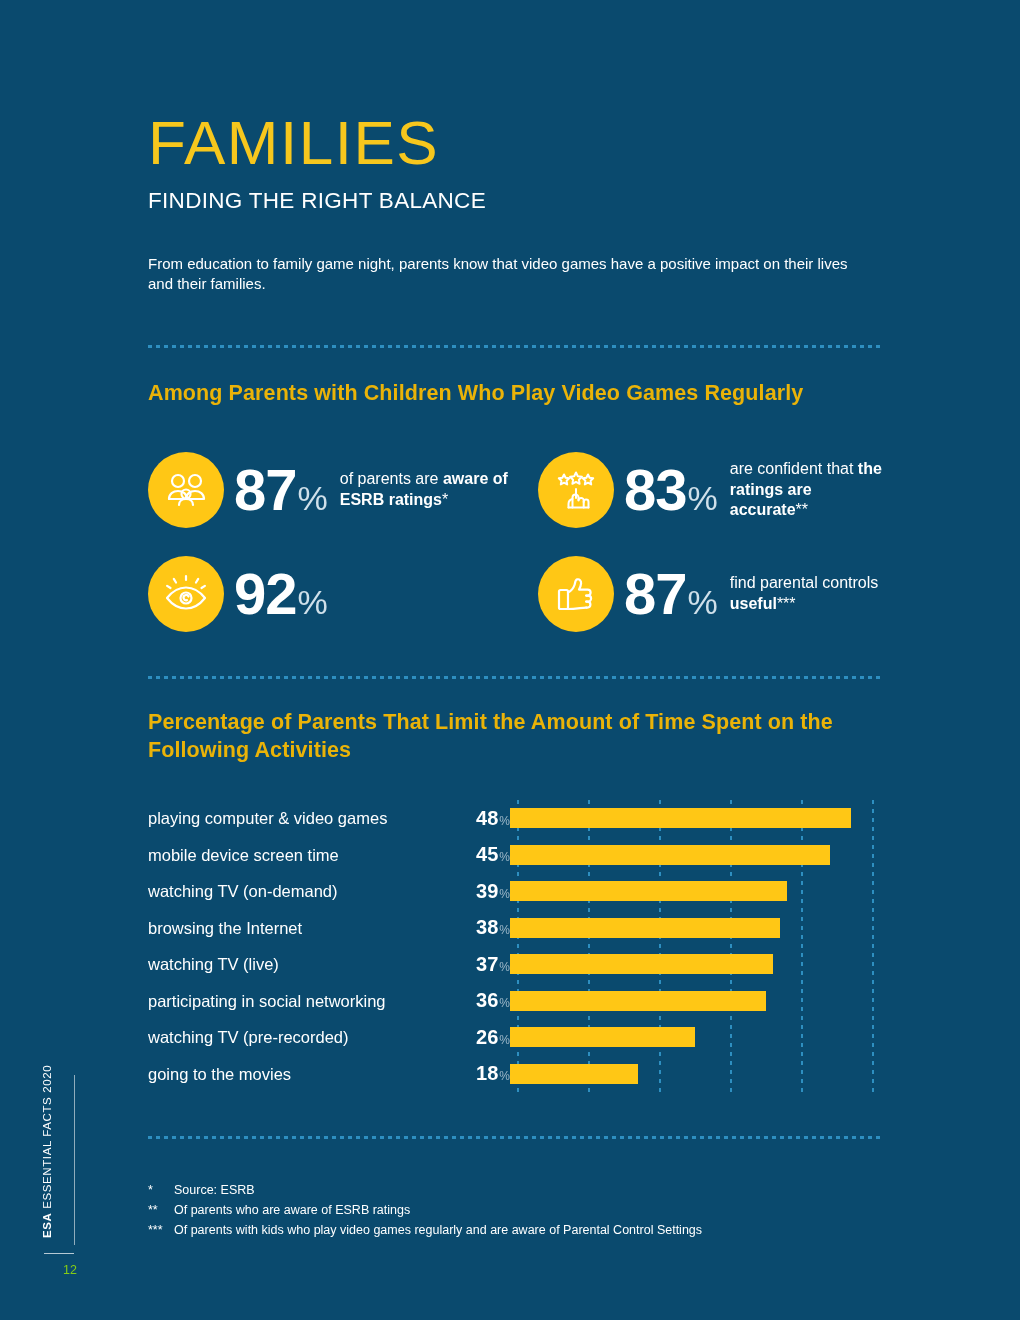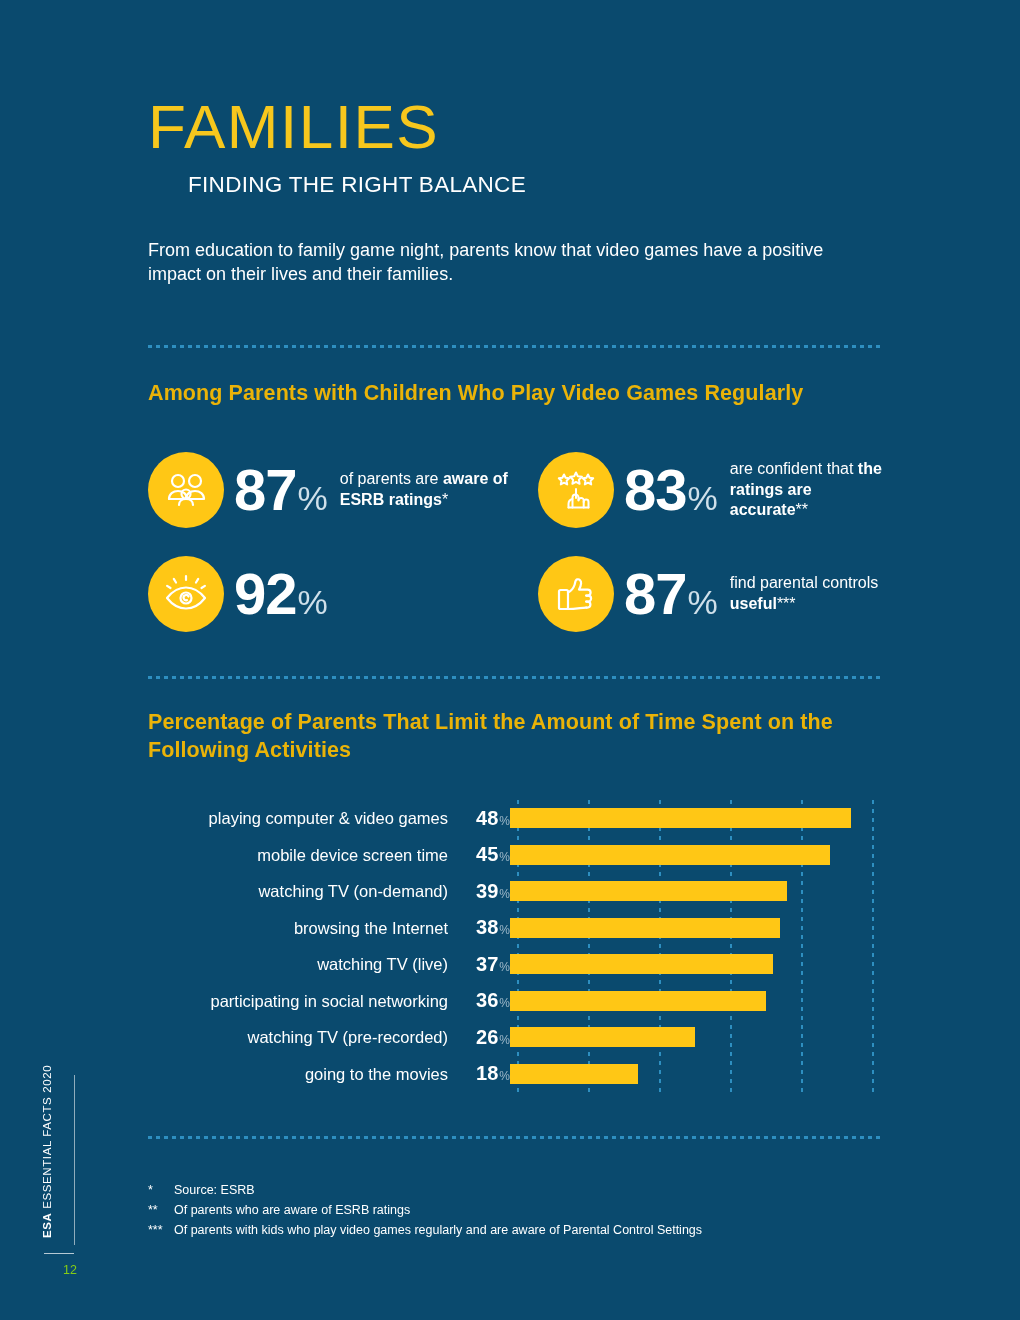--- a/index.html
+++ b/index.html
@@ -72,41 +72,40 @@
 
   
   .content {
     position: absolute;
     left: 148px;
     top: 0;
     width: 740px;
   }
 
   
-  .masthead { position: absolute; left: 0; top: 96px; width: 740px; }
+  .masthead { position: absolute; left: 0; top: 112px; width: 740px; }
   .title {
     color: #f7c71d;
     font-size: 62px;
     font-weight: 300;
     letter-spacing: 1.5px;
     line-height: 1.0;
     font-family: "Liberation Sans", sans-serif;
   }
   .subtitle {
     margin-top: 14px;
     color: #ffffff;
     font-size: 22.5px;
     font-weight: 400;
     letter-spacing: 0.3px;
-    margin-left: 40px;
   }
   .intro {
     margin-top: 40px;
     color: #ffffff;
-    font-size: 18px;
+    font-size: 15px;
     line-height: 1.35;
     max-width: 700px;
   }
 
   
   .divider {
     position: absolute;
     left: 0;
     width: 732px;
     height: 3px;
@@ -211,21 +210,20 @@
   }
   .chart-rows { position: relative; }
   .chart-row {
     position: relative;
     height: 36.5px;
     display: flex;
     align-items: center;
   }
   .bar-label {
     width: 300px;
-    text-align: right;
     color: #ffffff;
     font-size: 16.5px;
     line-height: 1.1;
     padding-right: 0;
   }
   .bar-value {
     width: 62px;
     text-align: right;
     color: #ffffff;
     font-size: 20px;

